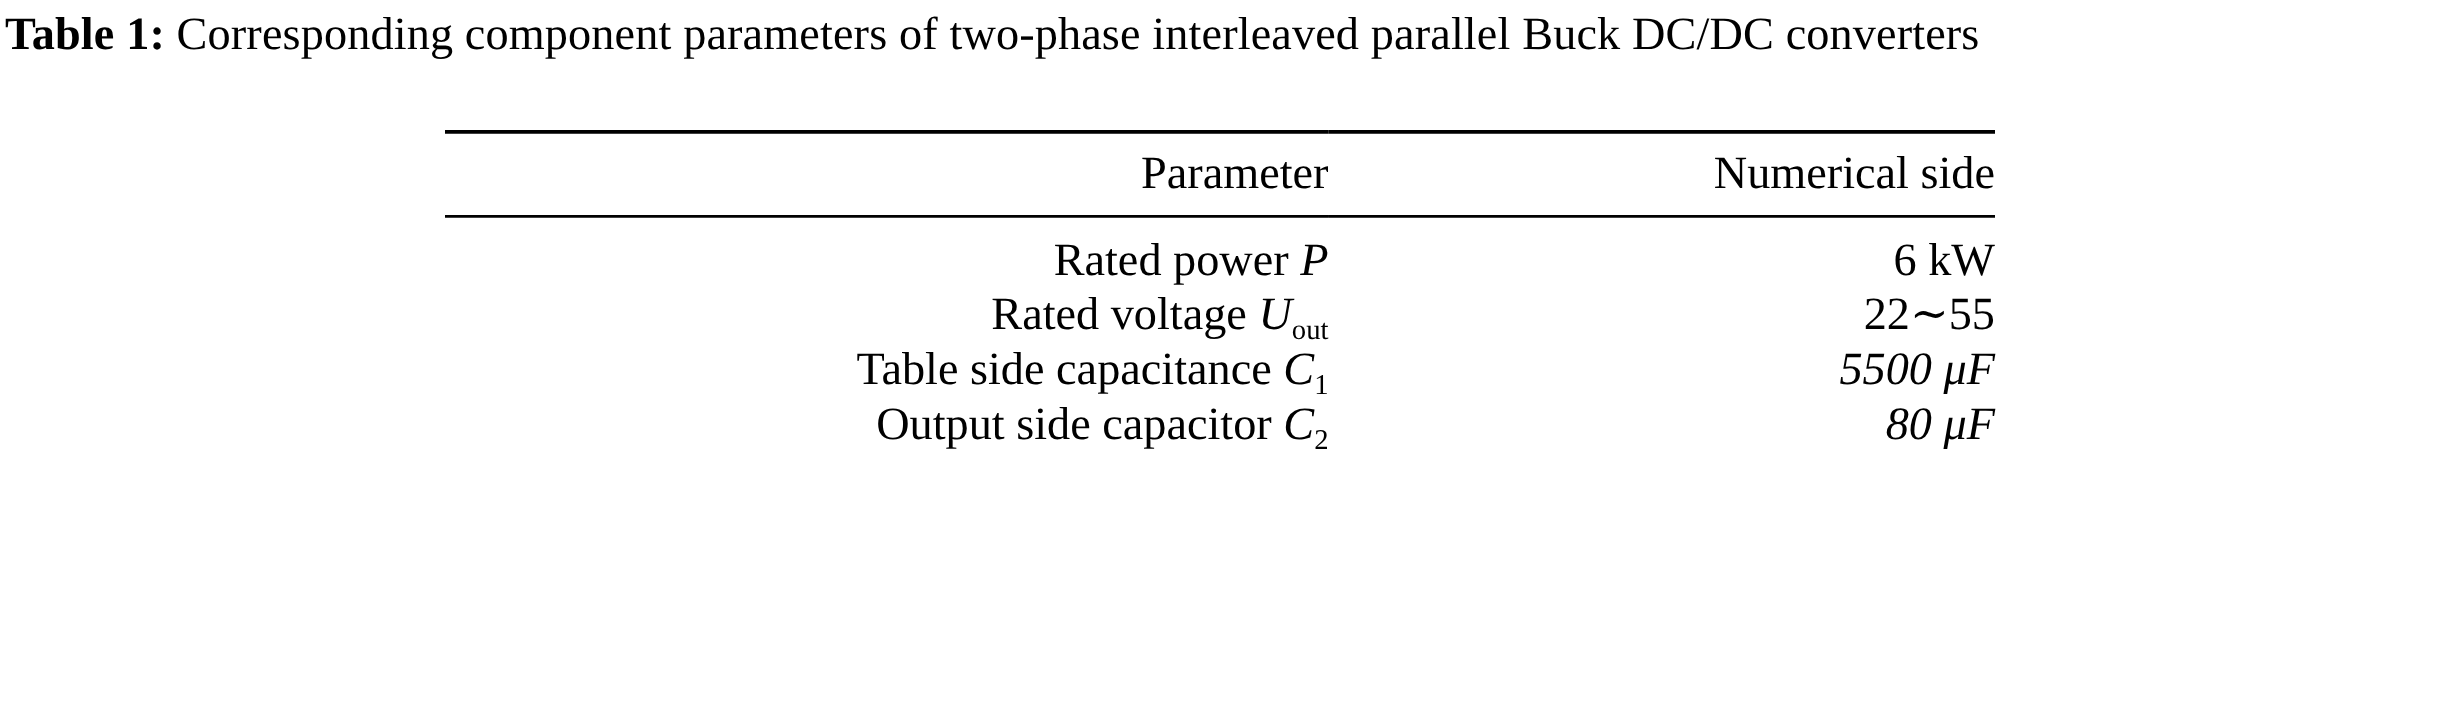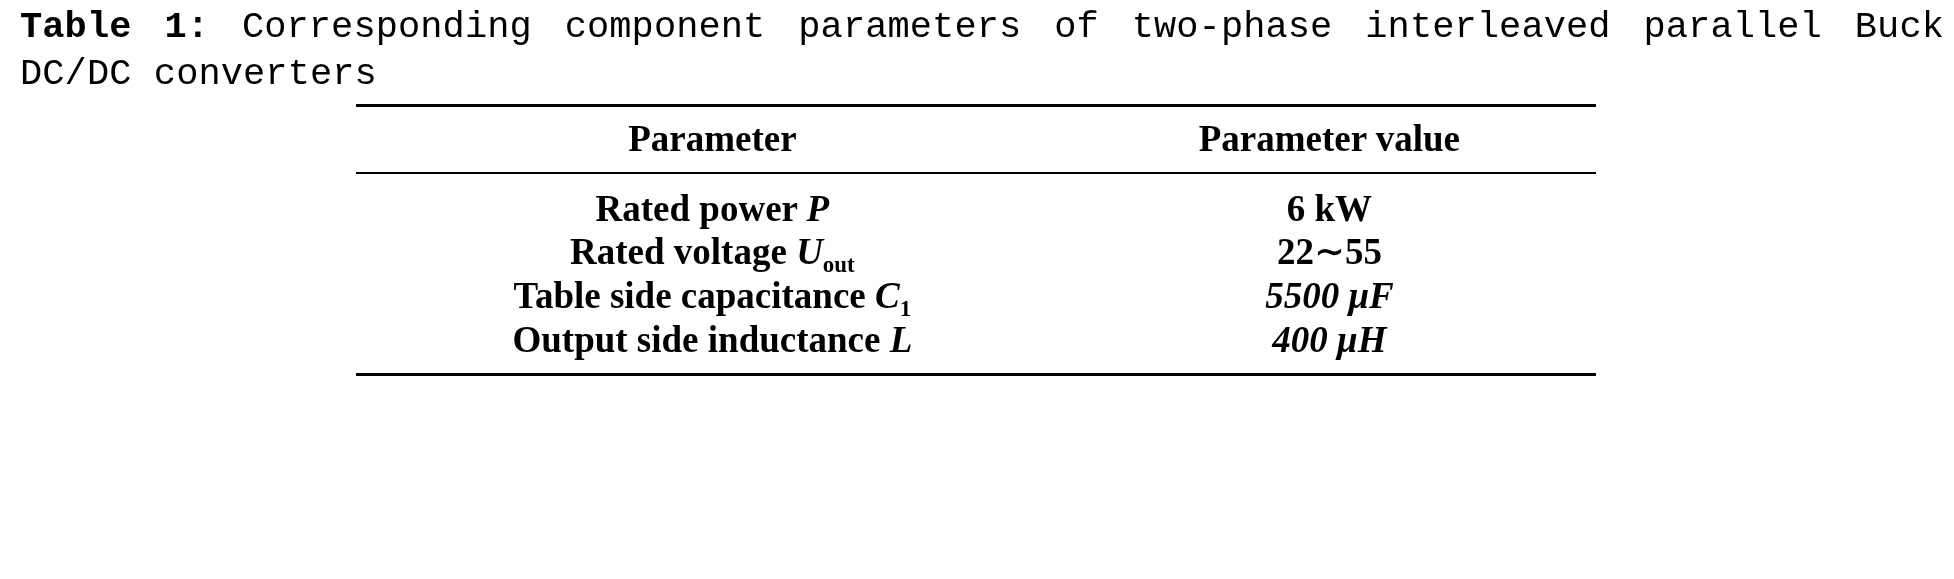--- a/index.html
+++ b/index.html
@@ -22,23 +22,22 @@
     box-sizing: border-box;
     padding: 0;
   }
 
   
   .caption {
     font-size: 37px;
     line-height: 1.28;
     text-align: justify;
     text-justify: inter-word;
-    padding: 4px 10px 0 20px;
+    padding: 4px 10px 0 4px;
     letter-spacing: 0.1px;
-    font-family: Liberation Mono, monospace;
   }
   .caption-label {
     font-weight: bold;
   }
   .caption-text {
     font-weight: normal;
   }
 
   
   .table-wrap {
@@ -47,24 +46,24 @@
     top: 104px;
     width: 1240px;
   }
   table.params {
     border-collapse: collapse;
     width: 100%;
     font-size: 37px;
   }
   table.params th,
   table.params td {
-    text-align: center;
+    text-align: right;
     padding: 0;
     vertical-align: baseline;
-    font-weight: bold;
+    font-weight: normal;
   }
   .col-param { width: 57%; }
   .col-value { width: 43%; }
 
   thead tr.head-row th {
     padding: 10px 0 11px 0;
     line-height: 1.18;
   }
   tbody tr td {
     padding: 8px 0 7px 0;
@@ -117,44 +116,44 @@
 
   <div class="table-wrap">
     <table class="params">
       <colgroup>
         <col class="col-param">
         <col class="col-value">
       </colgroup>
       <thead>
         <tr class="head-row rule-top rule-mid">
           <th class="cell-pad-left">Parameter</th>
-          <th>Parameter value</th>
+          <th>Numerical side</th>
         </tr>
       </thead>
       <tbody>
 
         <tr>
           <td class="cell-pad-left"><span>Rated power </span><span class="math-italic">P</span><span class="sub"></span></td>
           <td><span>6 kW</span></td>
         </tr>
 
 
         <tr>
           <td class="cell-pad-left"><span>Rated voltage </span><span class="math-italic">U</span><span class="sub">out</span></td>
           <td><span>22∼55</span></td>
         </tr>
 
         <tr>
           <td class="cell-pad-left"><span>Table side capacitance </span><span class="math-italic">C</span><span class="sub">1</span></td>
           <td><span class="unit-mu">5500 μF</span></td>
         </tr>
 
+        <tr>
+          <td class="cell-pad-left"><span>Output side capacitor </span><span class="math-italic">C</span><span class="sub">2</span></td>
+          <td><span class="unit-mu">80 μF</span></td>
+        </tr>
 
-        <tr class="rule-bottom">
-          <td class="cell-pad-left"><span>Output side inductance </span><span class="math-italic">L</span><span class="sub"></span></td>
-          <td><span class="unit-mu">400 μH</span></td>
-        </tr>
 
       </tbody>
     </table>
   </div>
 
 </div>
 
 </body></html>

